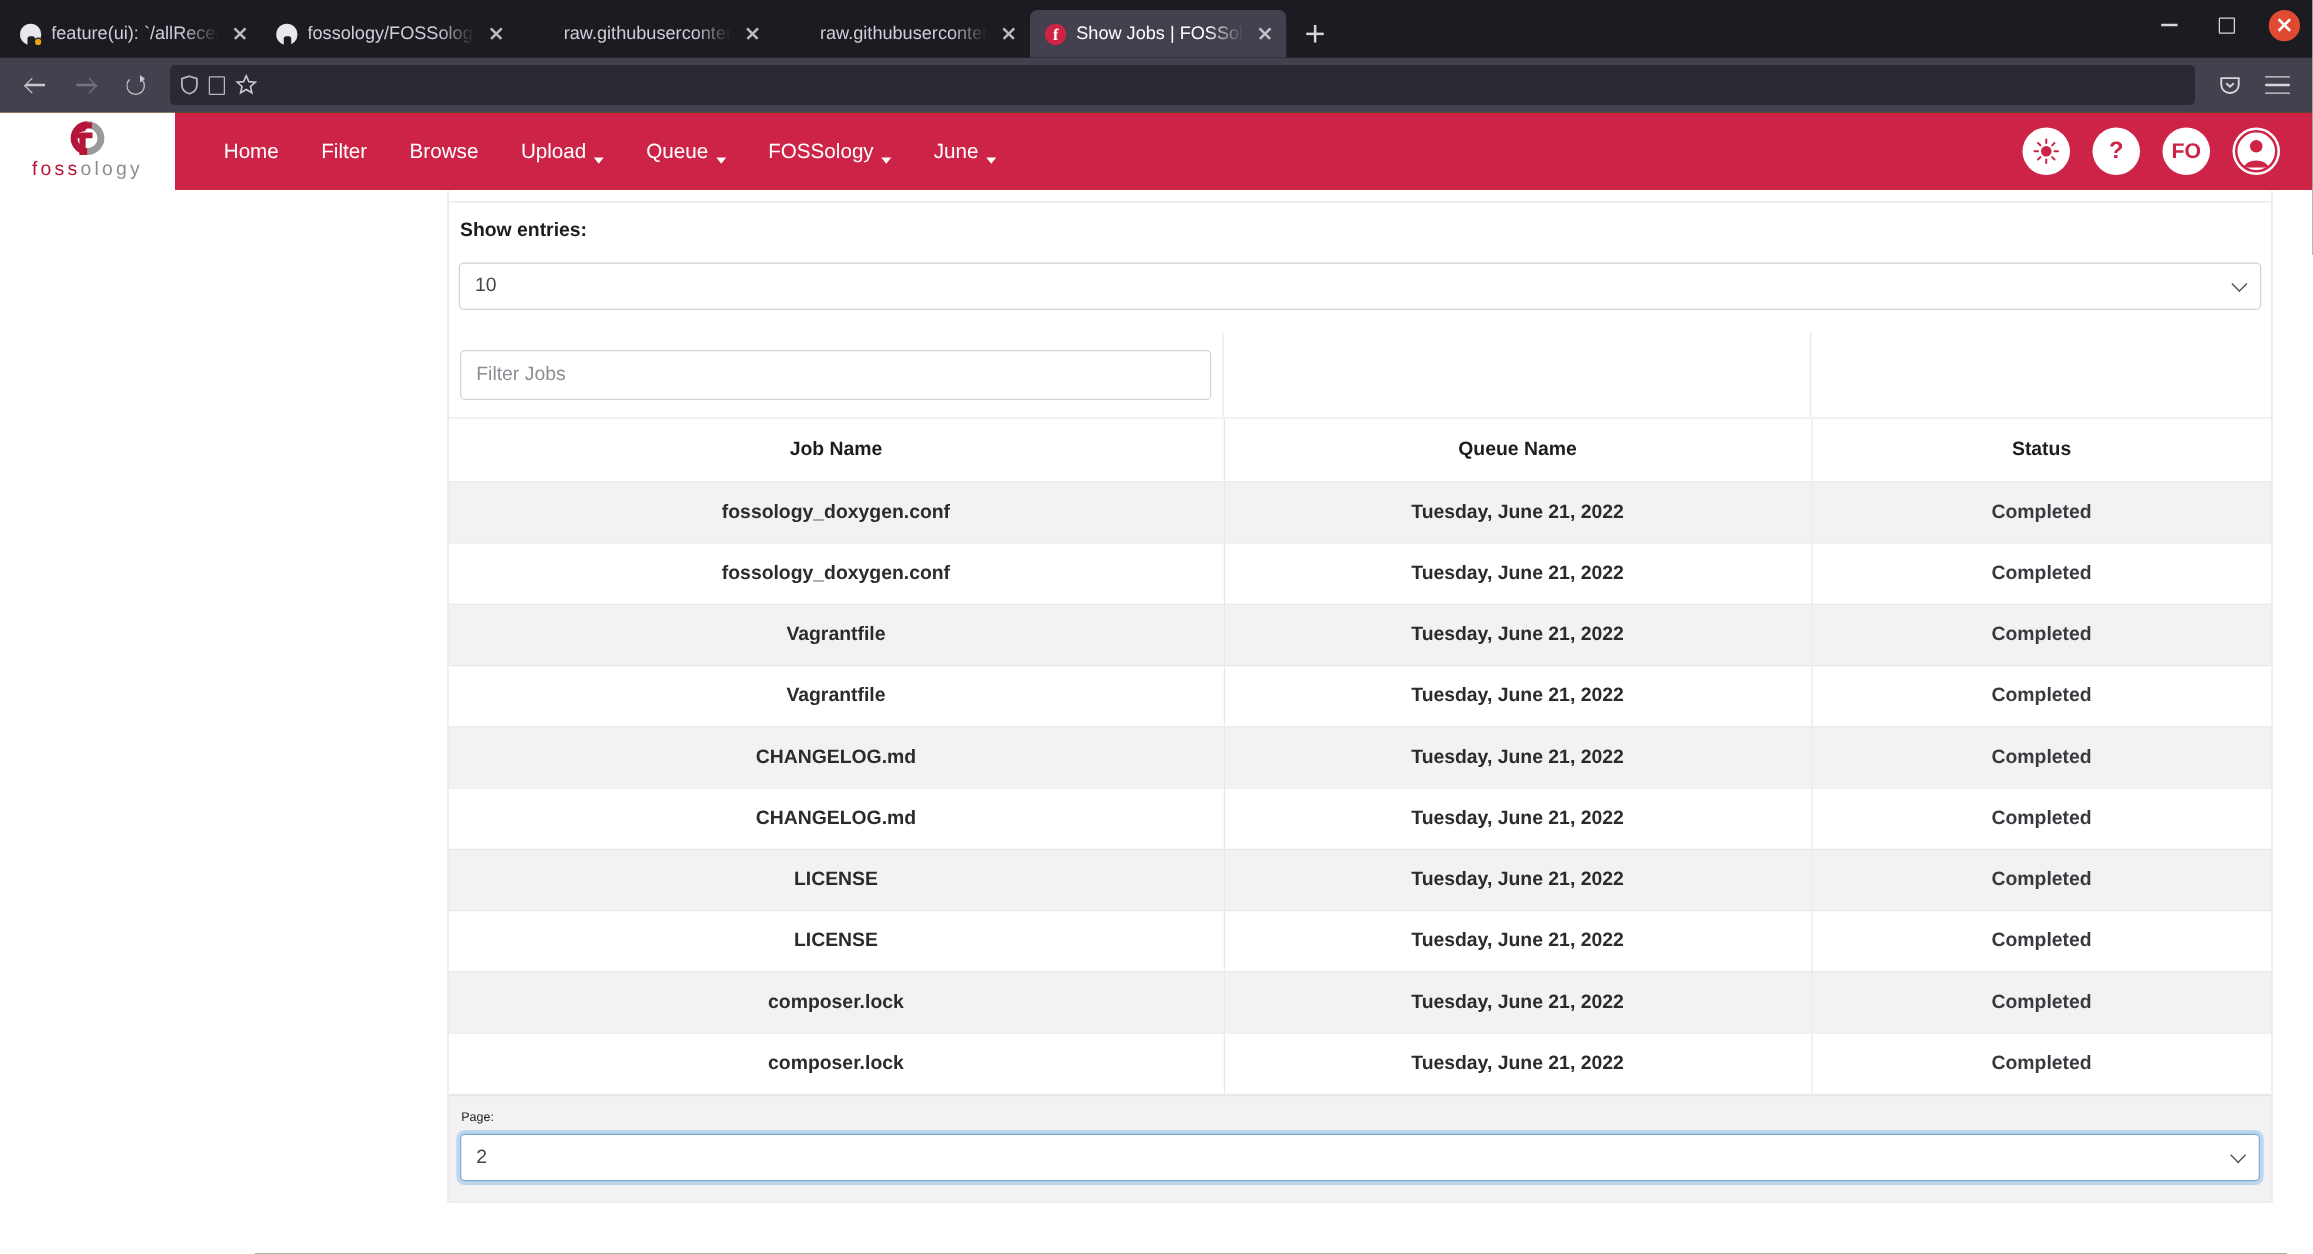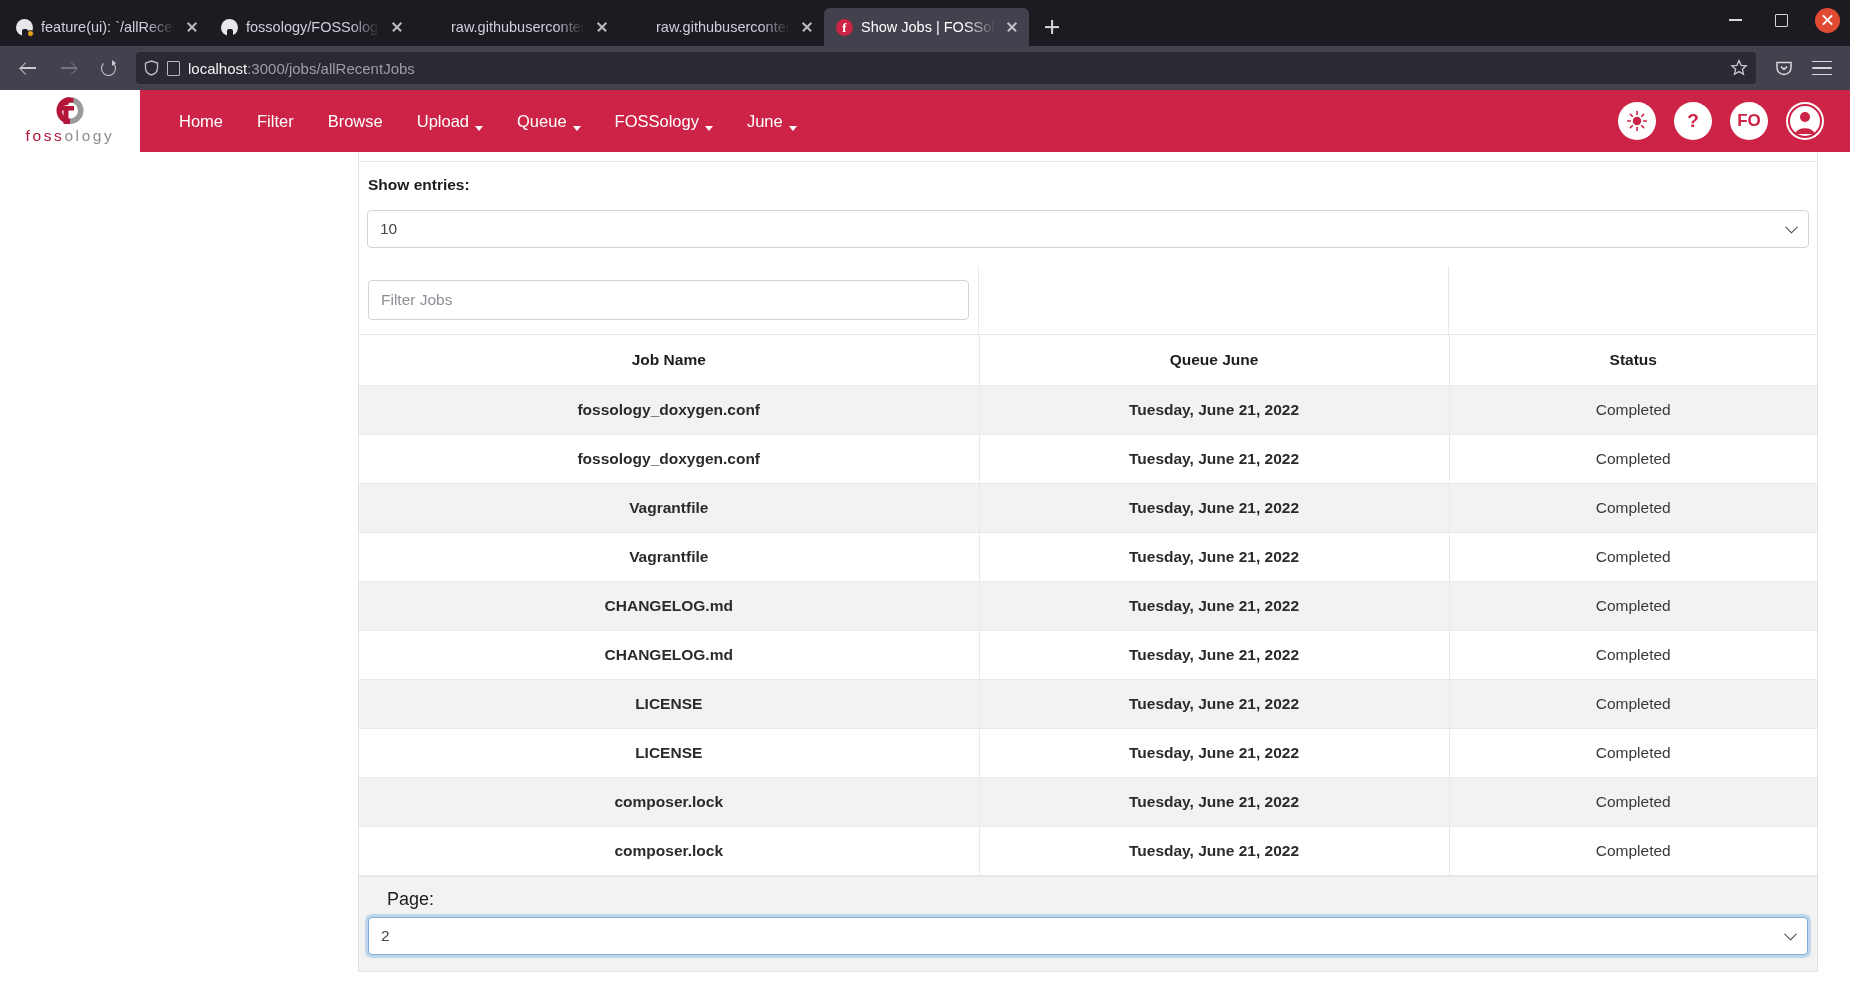--- a/index.html
+++ b/index.html
@@ -190,27 +190,27 @@
   table.jobs th, table.jobs td {
     text-align: center; border-right: 1px solid #e9e9e9; border-bottom: 1px solid #e9e9e9;
   }
   table.jobs th:last-child, table.jobs td:last-child { border-right: none; }
   table.jobs th {
     font-size: 15.5px; font-weight: bold; color: #1d1d1d; height: 50px; background: #fff;
   }
   table.jobs td { height: 49px; font-size: 15.5px; color: #2b2b2b; }
   table.jobs td.jobname { font-weight: bold; }
   table.jobs td.qdate { font-weight: bold; }
-  table.jobs td.status { font-weight: normal; color: #36393d; }
+  table.jobs td.status { font-weight: bold; color: #36393d; }
   table.jobs tr.odd td { background: #f2f2f2; }
   table.jobs tr.even td { background: #ffffff; }
   col.c1 { width: 620px; } col.c2 { width: 470px; }
 
   .pager { background: #f2f2f2; padding: 12px 9px 16px 9px; border-top: 1px solid #e6e6e6; }
-  .pager-label { font-size: 18px; color: #1c1c1c; margin-bottom: 7px; margin-left: 19px; }
+  .pager-label { font-size: 10px; color: #1c1c1c; margin-bottom: 7px; margin-left: 1px; }
 </style>
 </head>
 <body>
 
 <div class="browser">
 
   <div class="titlebar">
     <div class="tabstrip">
 
       <div class="tab">
@@ -268,21 +268,20 @@
         <span class="reload"></span>
       </div>
 
     <div class="urlbar">
       <span class="shield">
         <svg width="15" height="16" viewBox="0 0 15 16">
             <path d="M7.5 1 L13.5 3 V8 C13.5 11.5 10.8 14 7.5 15 C4.2 14 1.5 11.5 1.5 8 V3 Z" fill="none" stroke="#b9b9c4" stroke-width="1.4"></path>
           </svg>
       </span>
       <span class="pagei"></span>
-      <span class="urltext"><b>localhost</b><span>:3000/jobs/allRecentJobs</span></span>
       <span class="star">
         <svg width="18" height="18" viewBox="0 0 18 18">
             <path d="M9 1.6 L11.1 6.3 L16.2 6.8 L12.4 10.2 L13.5 15.2 L9 12.6 L4.5 15.2 L5.6 10.2 L1.8 6.8 L6.9 6.3 Z" fill="none" stroke="#c9c9d1" stroke-width="1.3"></path>
           </svg>
       </span>
     </div>
 
     <div class="navright">
       <div class="navbtn">
         <span class="pocket">
@@ -398,21 +397,21 @@
 
         <table class="jobs">
           <colgroup>
               <col class="c1">
               <col class="c2">
               <col>
             </colgroup>
           <thead>
             <tr>
               <th>Job Name</th>
-              <th>Queue June</th>
+              <th>Queue Name</th>
               <th>Status</th>
             </tr>
           </thead>
           <tbody>
             <tr class="odd">
                 <td class="jobname">fossology_doxygen.conf</td>
                 <td class="qdate">Tuesday, June 21, 2022</td>
                 <td class="status">Completed</td>
               </tr>
             <tr class="even">

